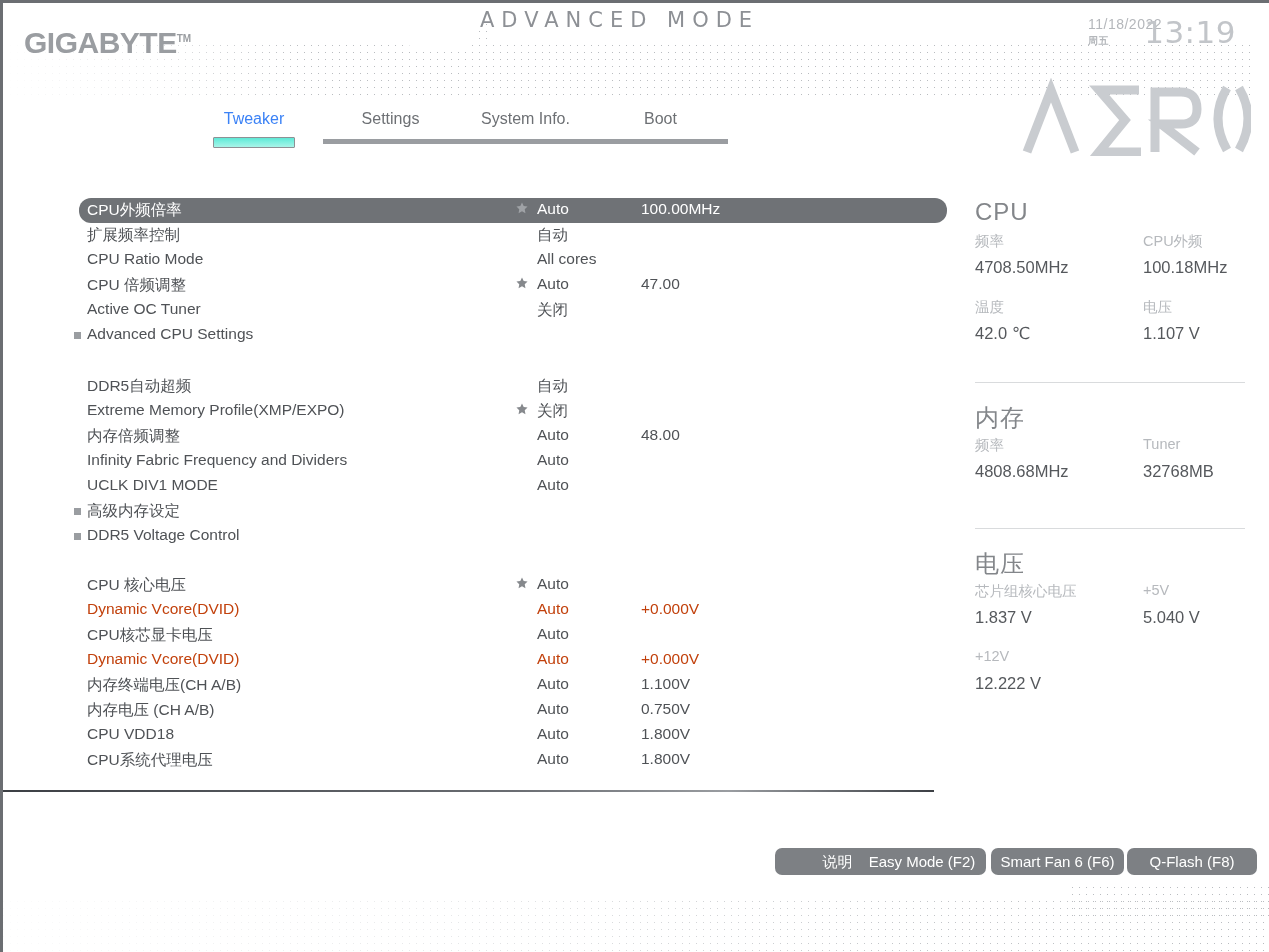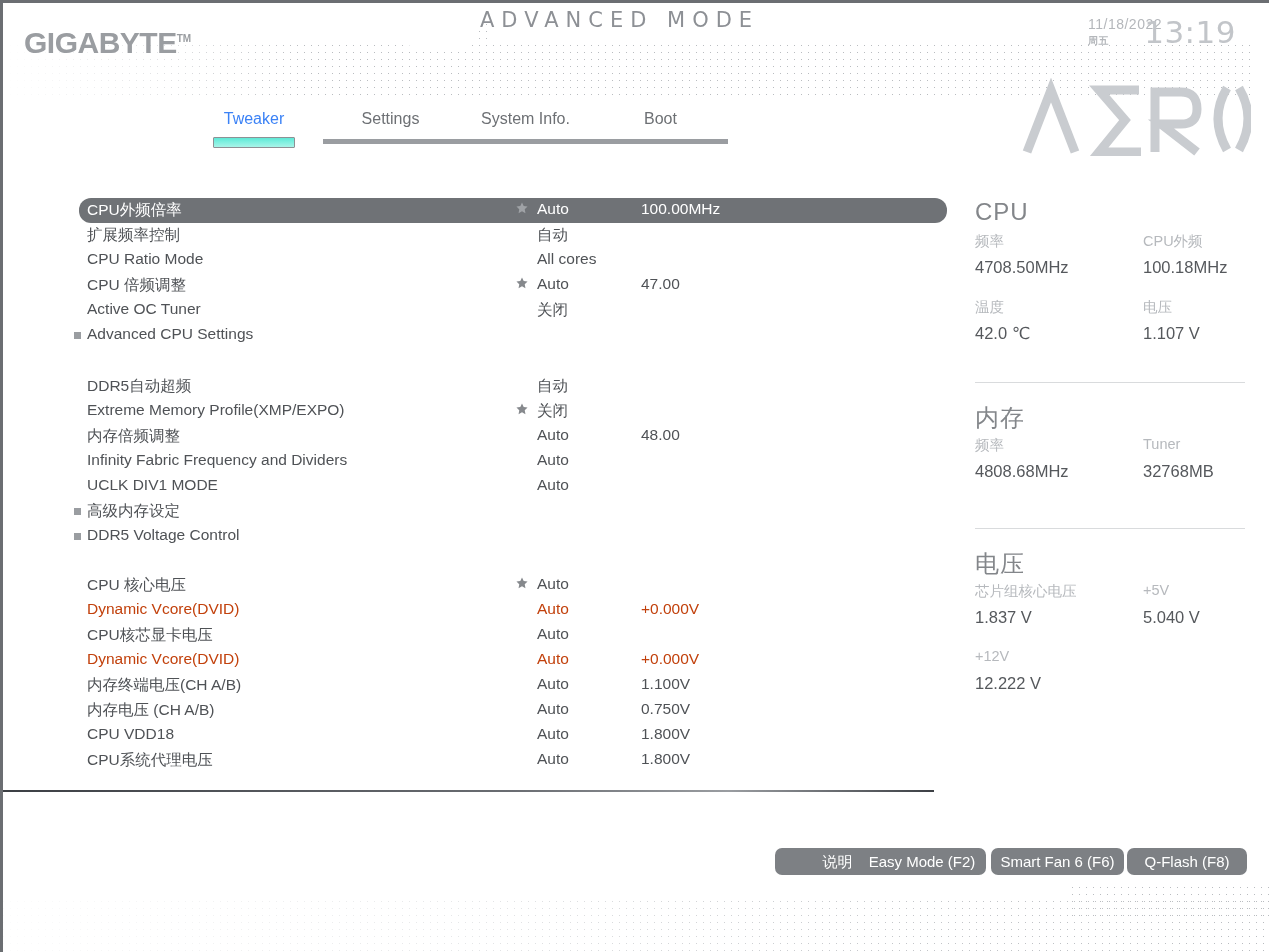--- a/index.html
+++ b/index.html
@@ -328,21 +328,21 @@
       <div class="sb-label" style="left: 183px; top: 402px;">+5V</div>
       <div class="sb-value" style="left: 183px; top: 428px;">5.040 V</div>
       <div class="sb-label" style="left: 15px; top: 468px;">+12V</div>
       <div class="sb-value" style="left: 15px; top: 494px;">12.222 V</div>
     </div>
 
   <div class="btnbar">
       <div class="btn" style="left: 727px; width: 125px; margin-left: 48px;">说明</div>
       <div class="btn" style="left: 858px; width: 128px;">Easy Mode (F2)</div>
       <div class="btn" style="left: 991px; width: 133px;">Smart Fan 6 (F6)</div>
-      <div class="btn" style="left: 1127px; width: 120px;">Q-Flash (F8)</div>
+      <div class="btn" style="left: 1127px; width: 130px;">Q-Flash (F8)</div>
     </div>
 
   <div class="bottom-dots">
     <div class="bd-layer"></div>
     <div class="bd-block"></div>
   </div>
 
   <div class="top-edge-dark"></div>
   <div class="left-edge-dark"></div>
 <div class="sb-divider" style="top: 382px;"></div>

